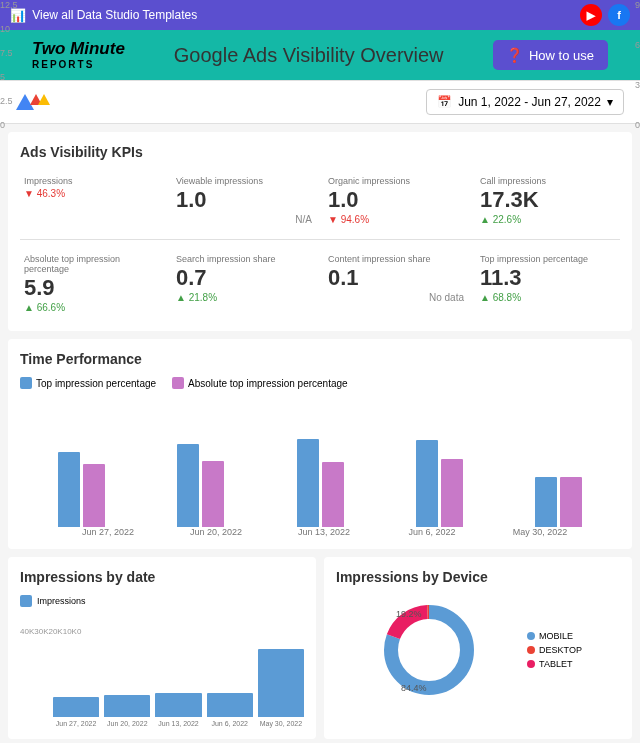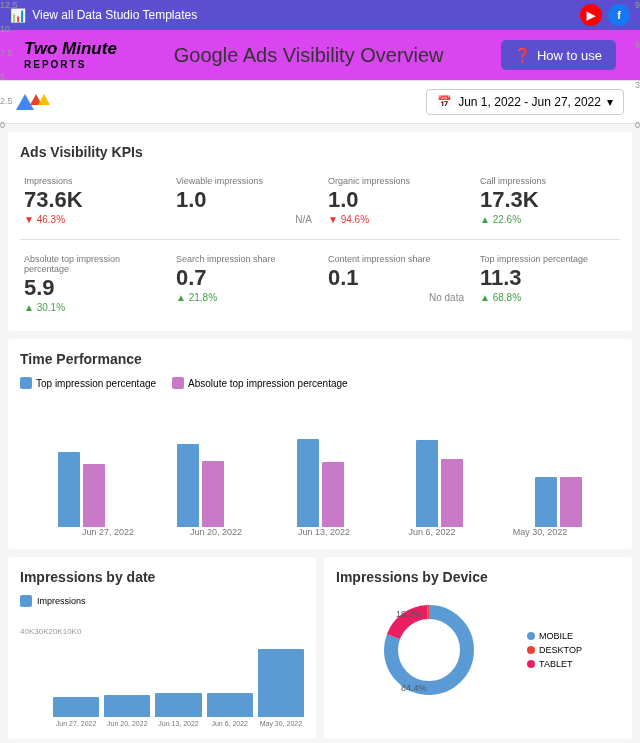--- a/index.html
+++ b/index.html
@@ -20,25 +20,25 @@
     .icon-circle {
       width: 22px; height: 22px; border-radius: 50%;
       display: flex; align-items: center; justify-content: center;
       font-size: 11px; font-weight: bold;
     }
     .yt-icon { background: #ff0000; color: white; }
     .fb-icon { background: #1877f2; color: white; }
 
     
     .header {
-      background: #d946ef;
+      background: #14b8a6;
       display: flex;
       align-items: center;
       justify-content: space-between;
-      padding: 10px 24px;
+      padding: 10px 32px;
       border-bottom: 1px solid #e0e0e0;
     }
     .logo-area { display: flex; flex-direction: column; line-height: 1.1; }
     .header-title { font-size: 20px; font-weight: normal; color: #333; text-align: center; flex: 1; }
     .how-to-btn {
       background: #5b4fcf; color: white; border: none;
       padding: 7px 14px; border-radius: 5px; font-size: 13px;
       cursor: pointer; display: flex; align-items: center; gap: 5px;
     }
 
@@ -143,21 +143,20 @@
     <span>Jun 1, 2022 - Jun 27, 2022</span>
     <span>▾</span>
   </button>
 </div>
 
 <div class="section">
   <div class="section-title">Ads Visibility KPIs</div>
   <div class="kpi-grid" id="kpi-grid-top">
       <div class="kpi-item">
       <div class="kpi-label">Impressions</div>
-      <div class="kpi-value">73.6K</div>
       <div class="kpi-change down">▼ 46.3%</div>
     </div>
       <div class="kpi-item">
       <div class="kpi-label">Viewable impressions</div>
       <div class="kpi-value">1.0</div>
       <div class="kpi-change nodata">N/A</div>
     </div>
       <div class="kpi-item">
       <div class="kpi-label">Organic impressions</div>
       <div class="kpi-value">1.0</div>
@@ -167,21 +166,21 @@
       <div class="kpi-label">Call impressions</div>
       <div class="kpi-value">17.3K</div>
       <div class="kpi-change up">▲ 22.6%</div>
     </div>
     </div>
   <div class="kpi-divider"></div>
   <div class="kpi-grid" id="kpi-grid-bottom">
       <div class="kpi-item">
       <div class="kpi-label">Absolute top impression percentage</div>
       <div class="kpi-value">5.9</div>
-      <div class="kpi-change up">▲ 30.1%</div>
+      <div class="kpi-change up">▲ 66.6%</div>
     </div>
       <div class="kpi-item">
       <div class="kpi-label">Search impression share</div>
       <div class="kpi-value">0.7</div>
       <div class="kpi-change up">▲ 21.8%</div>
     </div>
       <div class="kpi-item">
       <div class="kpi-label">Content impression share</div>
       <div class="kpi-value">0.1</div>
       <div class="kpi-change nodata">No data</div>

